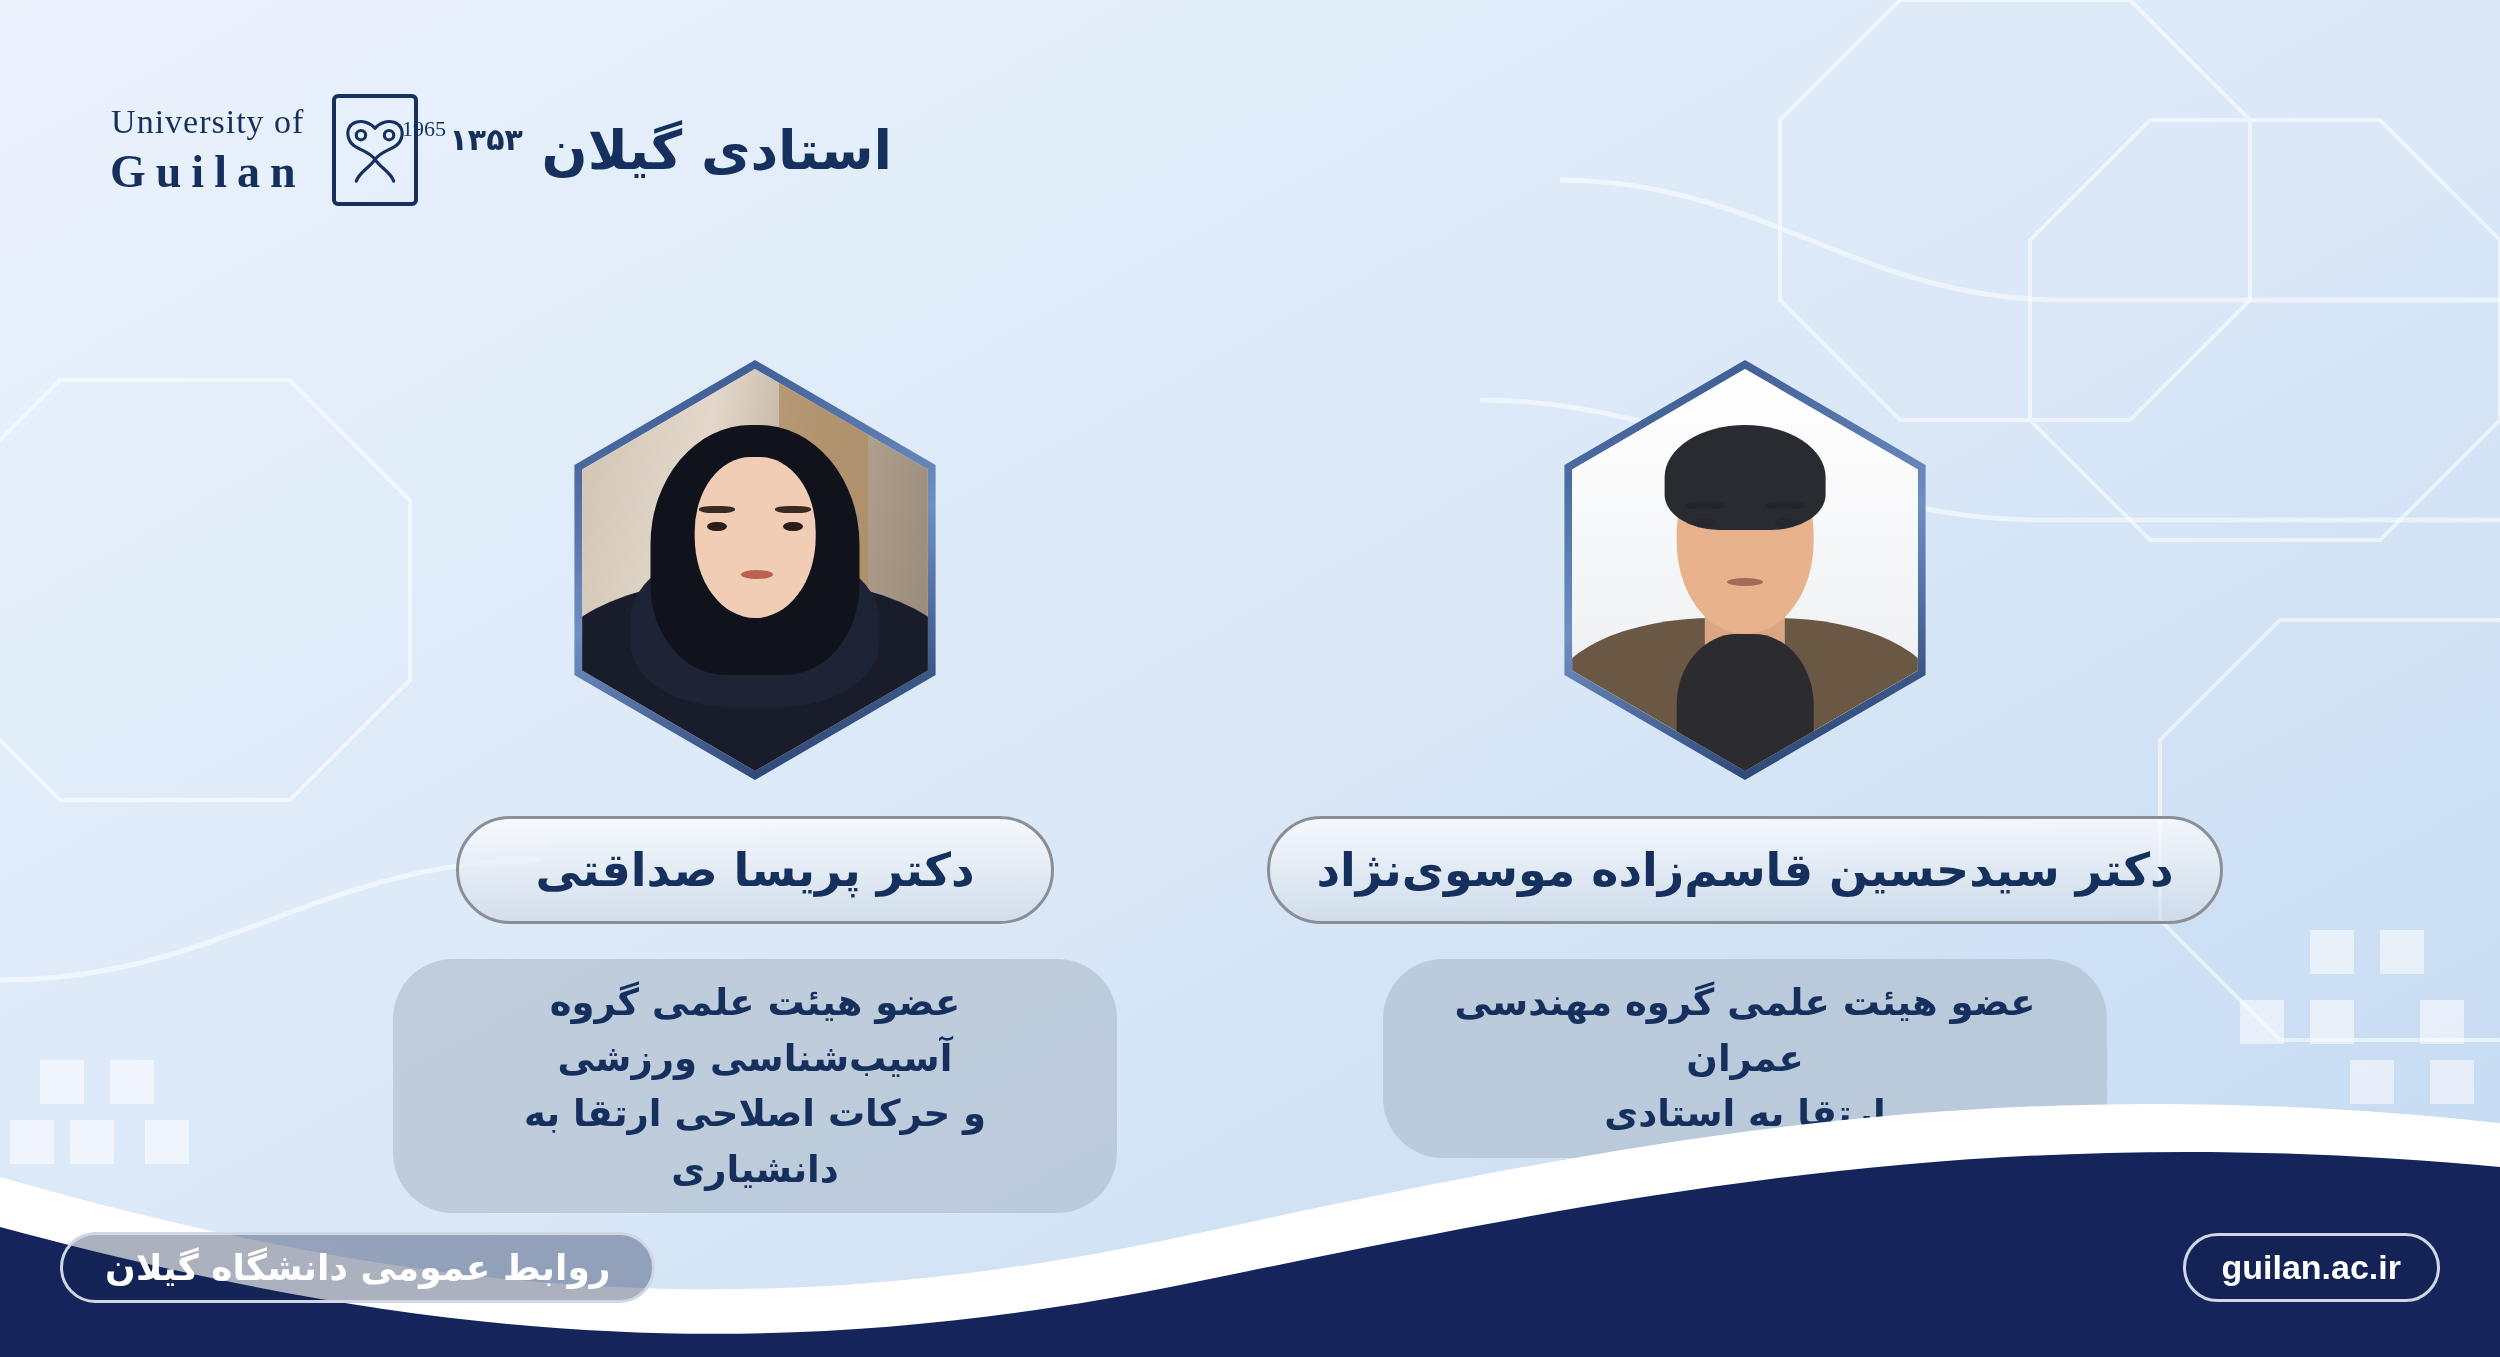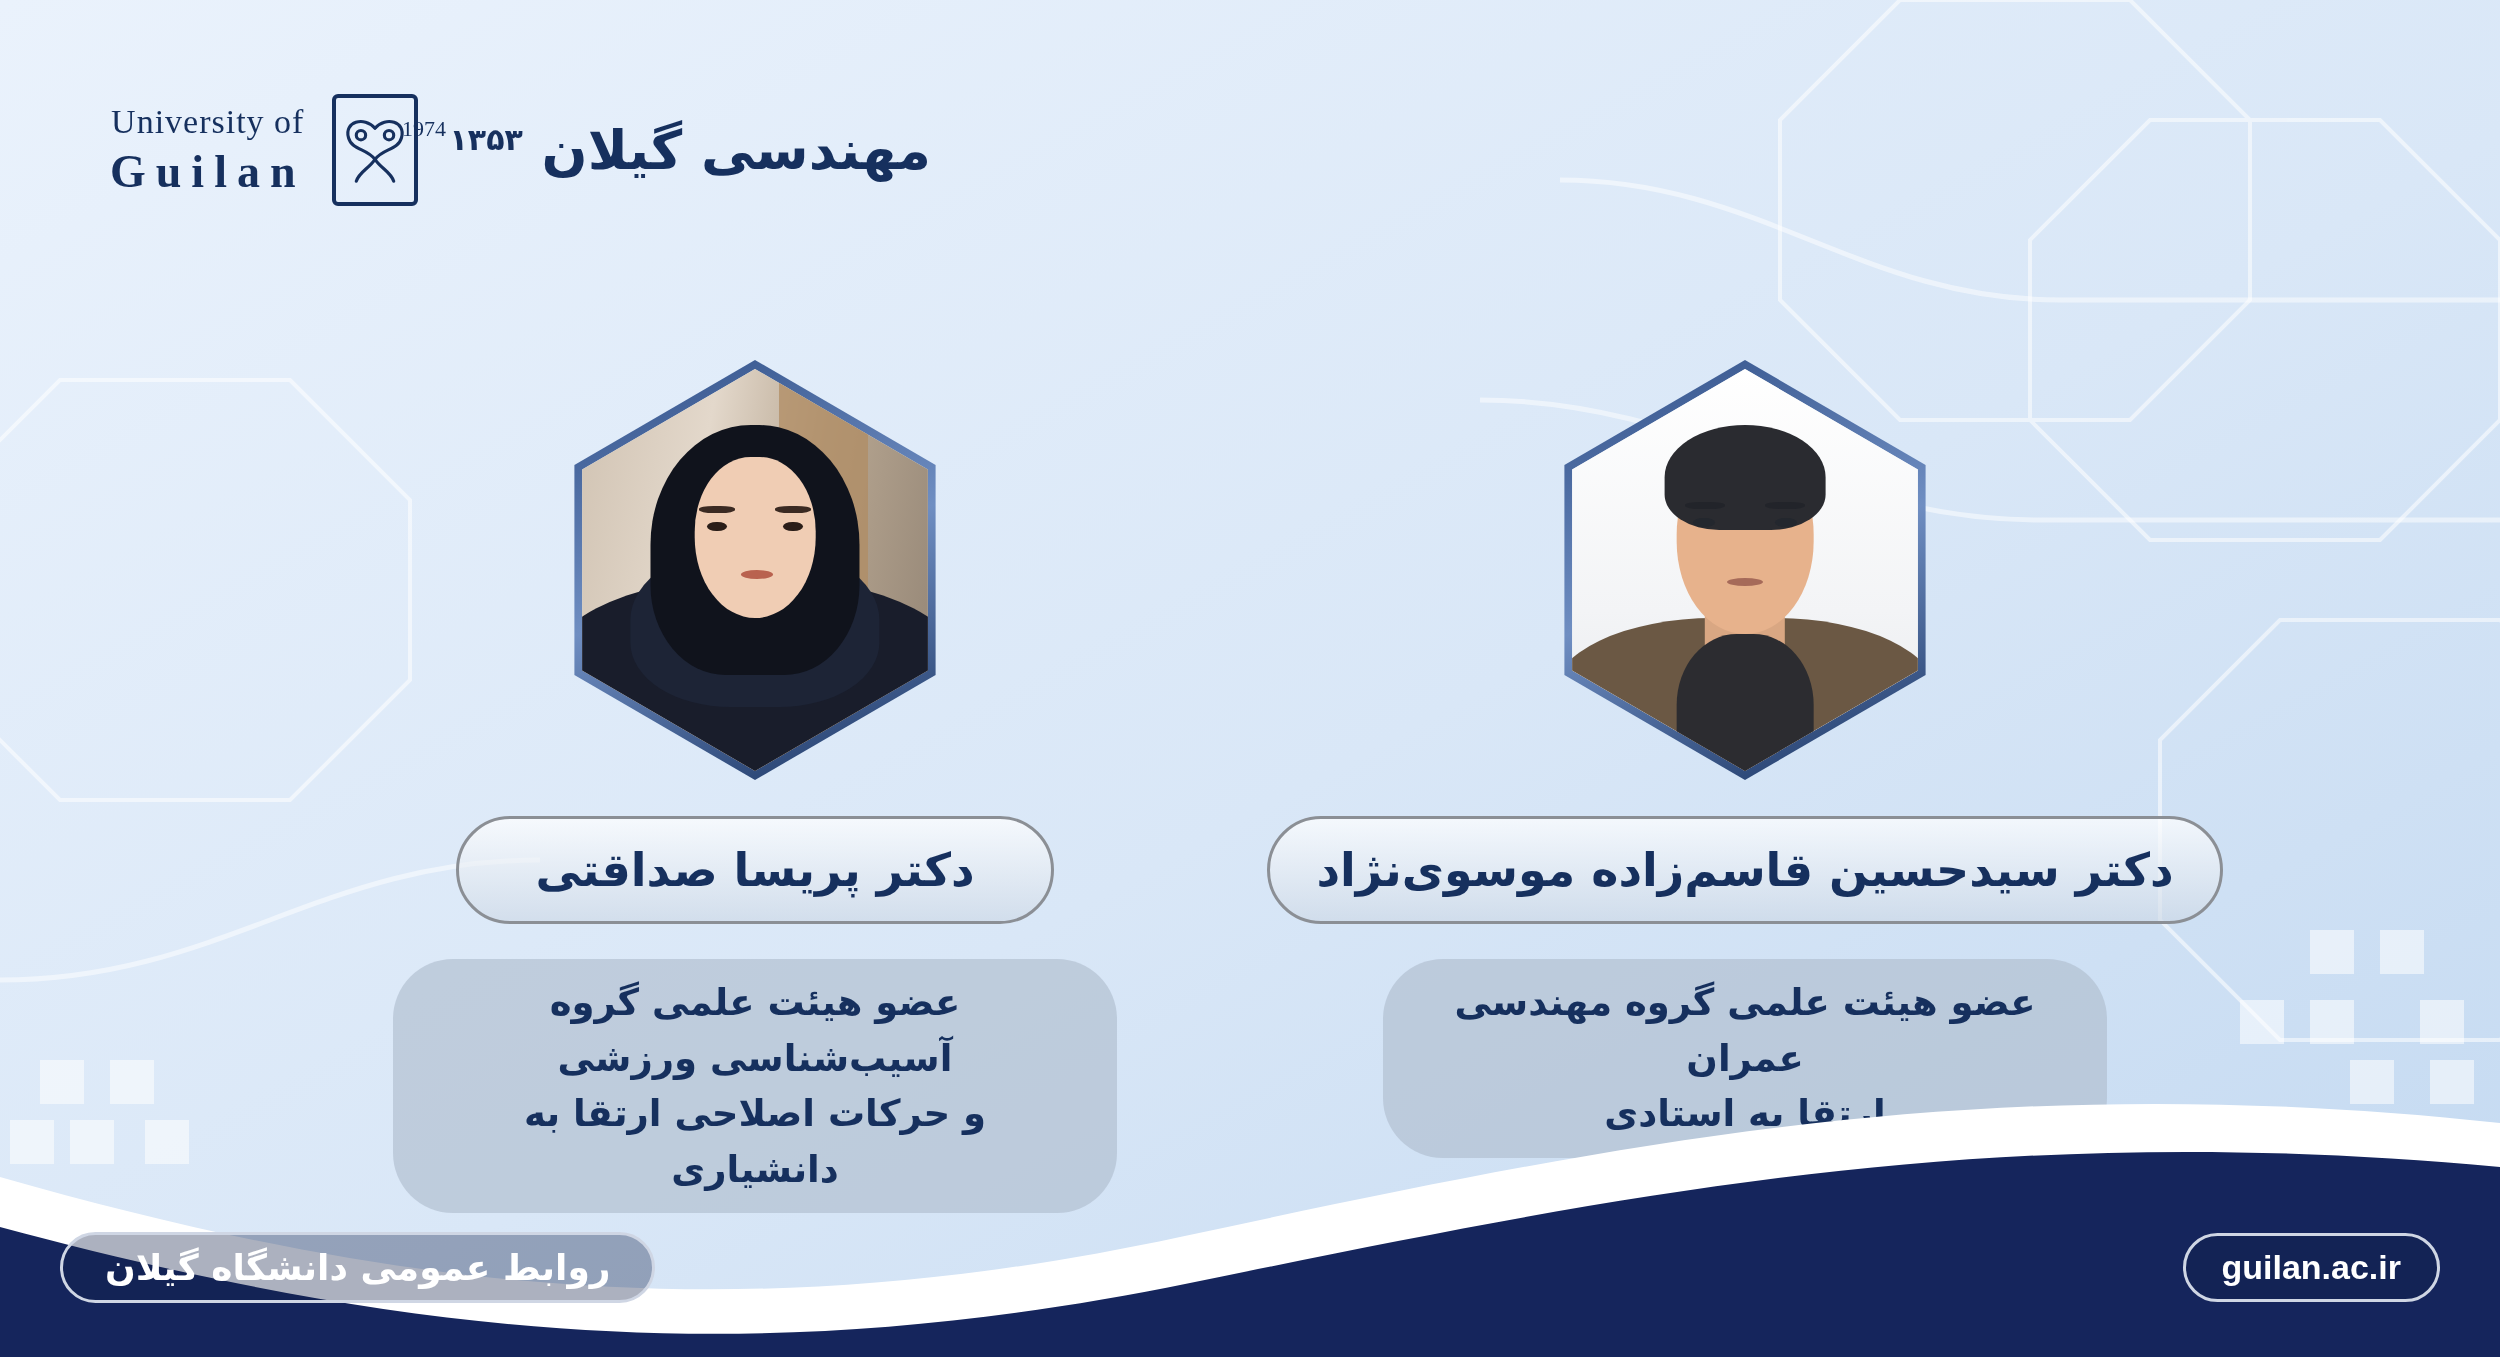--- a/index.html
+++ b/index.html
@@ -281,35 +281,35 @@
         <rect x="10" y="1120" width="44" height="44"></rect>
       </g>
     </svg>
   </div>
 
   <div class="logo-block">
     <div class="logo-en">
       <span class="l1">University of</span>
       <span class="l2">Guilan</span>
     </div>
-    <div class="logo-year">1974</div>
+    <div class="logo-year">1965</div>
     <div class="logo-mark">
       <svg viewBox="0 0 100 100" xmlns="http://www.w3.org/2000/svg" aria-hidden="true">
         <g fill="none" stroke="#16305e" stroke-width="4" stroke-linecap="round">
           <path d="M50 22 C36 6 10 14 16 34 C20 50 40 48 50 62"></path>
           <path d="M50 22 C64 6 90 14 84 34 C80 50 60 48 50 62"></path>
           <path d="M50 62 C42 74 30 78 26 90"></path>
           <path d="M50 62 C58 74 70 78 74 90"></path>
           <circle cx="32" cy="31" r="6"></circle>
           <circle cx="68" cy="31" r="6"></circle>
         </g>
       </svg>
     </div>
     <div class="logo-fa">
-      <span>مهندسی گیلان</span>
+      <span>استادی گیلان</span>
       <span class="small">۱۳۵۳</span>
     </div>
   </div>
 
 
   <div class="people">
 
     <div class="person">
       <div class="hex-wrap">
         <div class="hex-outer"></div>

